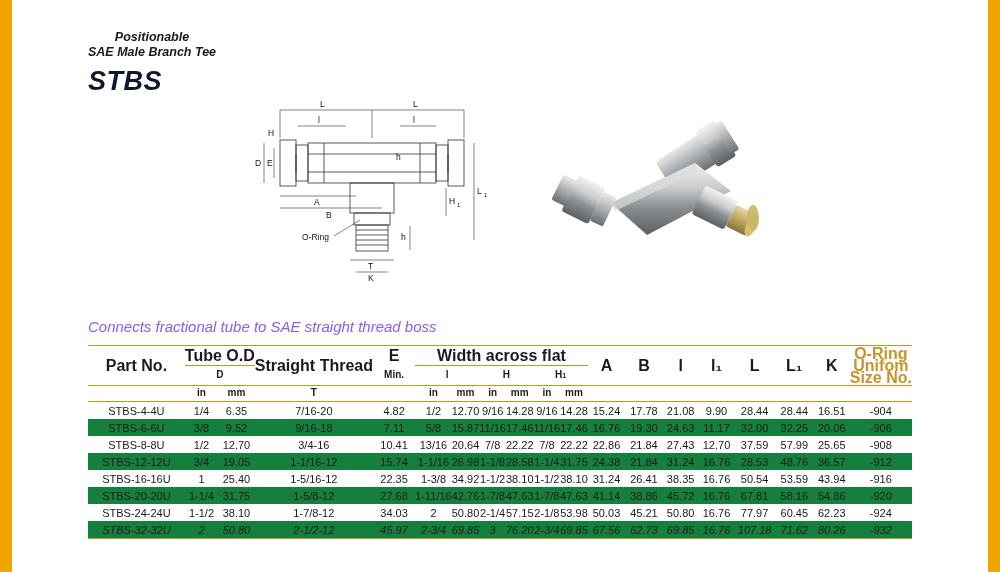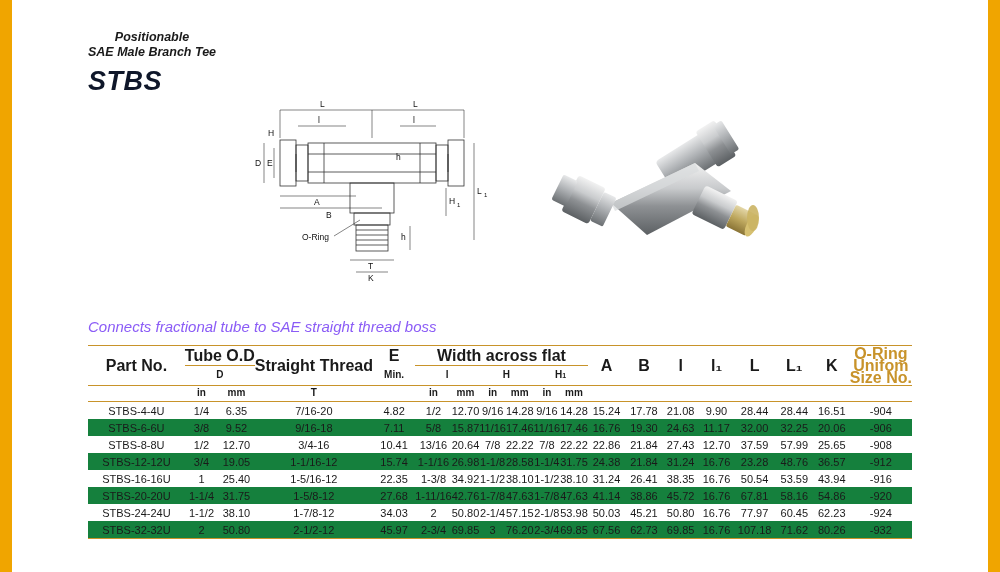--- a/index.html
+++ b/index.html
@@ -50,21 +50,21 @@
   table{border-collapse:collapse;width:824px;font-size:10.5px;color:#1a1a1a;}
   th,td{padding:0;text-align:center;white-space:nowrap;}
   .hdr-top td{
     font-weight:bold;font-size:16px;padding:2px 0 1px 0;line-height:12px;
   }
   .hdr-bot td{
     font-weight:bold;font-size:10px;padding:1px 0 3px 0;
   }
   .rule-top{border-top:1.6px solid #c8932a;}
   .rule-mid{border-bottom:1px solid #c8932a;}
-  .rule-bot{border-bottom:1.6px solid #c8932a;}
+  .rule-bot{border-bottom:1.6px solid #c8932a;font-style:italic;}
   .grp-rule{border-bottom:1px solid #c8932a;}
   tbody td{padding:2.5px 0;font-size:11px;}
   tbody tr.alt{background:#15803d;margin-left:48px;}
   td.part{font-weight:normal;text-align:center;}
   .oring{color:#1a1a1a;}
   .hdr-oring{font-weight:bold;color:#c8932a;font-size:9.5px;line-height:11px;}
 </style>
 </head>
 <body>
 
@@ -317,21 +317,21 @@
       <td>1-1/16</td>
       <td>26.98</td>
       <td>1-1/8</td>
       <td>28.58</td>
       <td>1-1/4</td>
       <td>31.75</td>
       <td>24.38</td>
       <td>21.84</td>
       <td>31.24</td>
       <td>16.76</td>
-      <td>23.28</td>
+      <td>28.53</td>
       <td>48.76</td>
       <td>36.57</td>
       <td class="oring">-912</td>
     </tr>
     <tr>
       <td class="part">STBS-16-16U</td>
       <td>1</td>
       <td>25.40</td>
       <td>1-5/16-12</td>
       <td>22.35</td>

